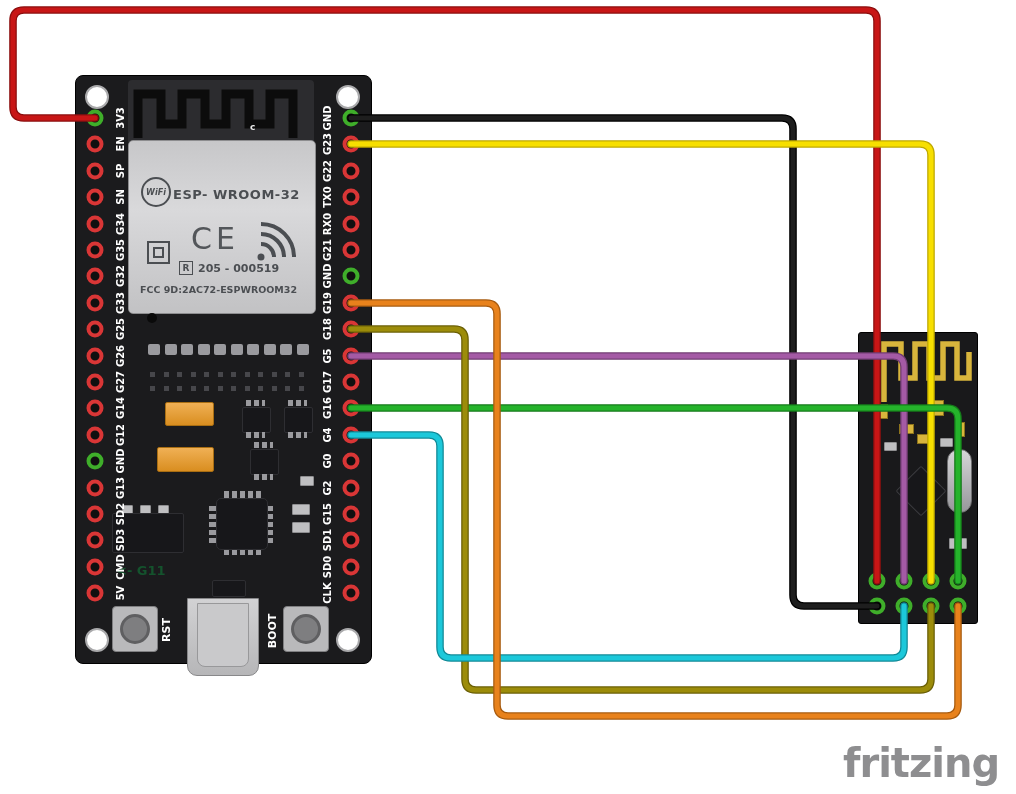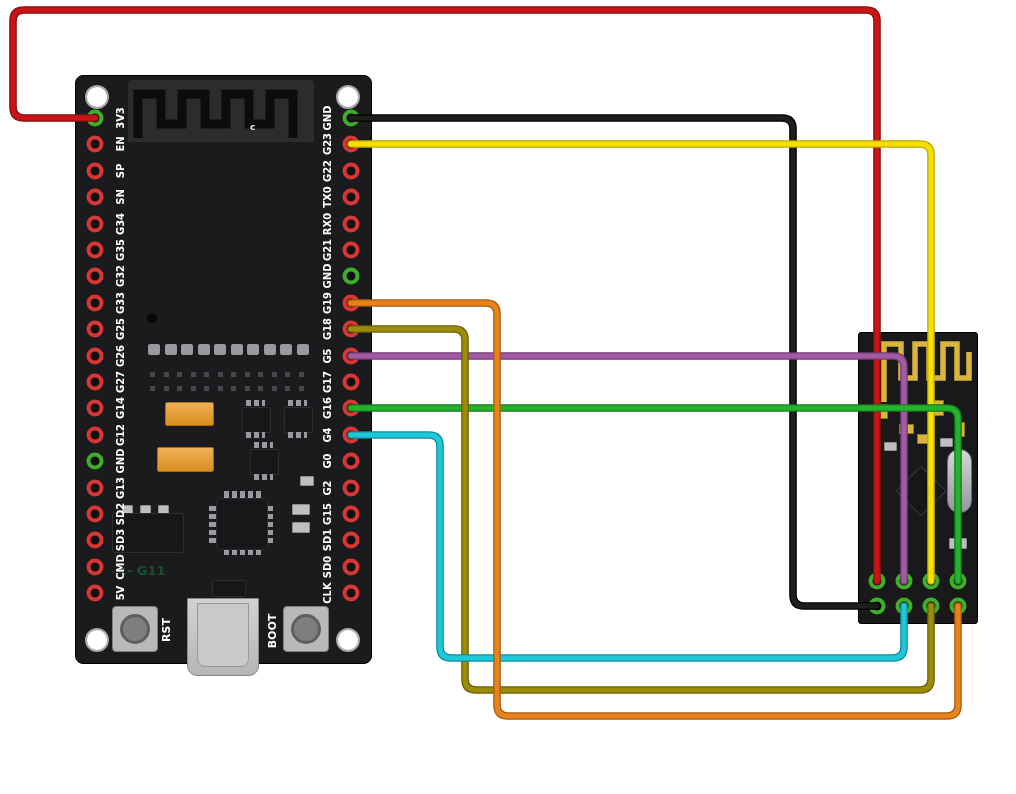--- a/index.html
+++ b/index.html
@@ -65,20 +65,39 @@
   <div class="hole" style="left:348px;top:97px;"></div>
   <div class="hole" style="left:97px;top:640px;"></div>
   <div class="hole" style="left:348px;top:640px;"></div>
 
   <div class="decor antzone" style="left:128px;top:80px;width:186px;height:62px;"></div>
   <svg class="decor" style="left:128px;top:80px;" width="186" height="62" viewBox="0 0 186 62">
     <path d="M10 58 L10 14 L33 14 L33 44 L54 44 L54 14 L77 14 L77 44 L98 44 L98 14 L121 14 L121 44 L142 44 L142 14 L165 14 L165 58" fill="none" stroke="#0c0c0c" stroke-width="9"></path>
   </svg>
   <div class="ant-c" style="left:250px;top:122px;">c</div>
 
+  <div class="decor shield" style="left:128px;top:140px;width:186px;height:172px;">
+    <div class="wifi-logo" style="left:12px;top:36px;">
+      <span>WiFi</span>
+    </div>
+    <div class="mod-name" style="left:44px;top:46px;">ESP- WROOM-32</div>
+    <div class="ce-mark" style="left:62px;top:80px;">CE</div>
+    <svg class="abs" style="left:124px;top:76px;" width="44" height="46" viewBox="0 0 44 46">
+      <circle cx="8" cy="40" r="3.5" fill="#4b4e52"></circle>
+      <path d="M8 27 A13 13 0 0 1 21 40 M8 17 A23 23 0 0 1 31 40 M8 7 A33 33 0 0 1 41 40" fill="none" stroke="#4b4e52" stroke-width="4"></path>
+    </svg>
+    <div class="insul" style="left:18px;top:100px;">
+        <div></div>
+      </div>
+    <div class="r-line" style="left:50px;top:120px;">
+      <span class="r-box">R</span>
+      <span>205 - 000519</span>
+    </div>
+    <div class="fcc-line" style="left:11px;top:143px;">FCC 9D:2AC72-ESPWROOM32</div>
+  </div>
   <div class="decor bdot" style="left:147px;top:313px;width:10px;height:10px;"></div>
 
   <div class="decor cap" style="left:165px;top:402px;width:47px;height:22px;"></div>
   <div class="decor cap" style="left:157px;top:447px;width:55px;height:23px;"></div>
 
   <div class="decor legs-h" style="left:246px;top:400px;width:19px;height:6px;"></div>
   <div class="decor dark-part" style="left:242px;top:407px;width:27px;height:24px;"></div>
   <div class="decor legs-h" style="left:246px;top:432px;width:19px;height:6px;"></div>
 
   <div class="decor legs-h" style="left:288px;top:400px;width:19px;height:6px;"></div>
@@ -283,13 +302,14 @@
       <g>
         <path d="M 351 435 L 429 435 Q 440 435 440 446 L 440 647 Q 440 658 451 658 L 893 658 Q 904 658 904 647 L 904 606" fill="none" stroke="#128b98" stroke-width="7.6" stroke-linecap="round" stroke-linejoin="round"></path>
         <path d="M 351 435 L 429 435 Q 440 435 440 446 L 440 647 Q 440 658 451 658 L 893 658 Q 904 658 904 647 L 904 606" fill="none" stroke="#1cc8da" stroke-width="5" stroke-linecap="round" stroke-linejoin="round"></path>
       </g>
       <g>
         <path d="M 351 303 L 486 303 Q 497 303 497 314 L 497 705 Q 497 716 508 716 L 947 716 Q 958 716 958 705 L 958 606" fill="none" stroke="#a85c10" stroke-width="7.6" stroke-linecap="round" stroke-linejoin="round"></path>
         <path d="M 351 303 L 486 303 Q 497 303 497 314 L 497 705 Q 497 716 508 716 L 947 716 Q 958 716 958 705 L 958 606" fill="none" stroke="#e8821c" stroke-width="5" stroke-linecap="round" stroke-linejoin="round"></path>
       </g>
     </svg>
 
+  <div class="watermark" style="left:843px;top:740px;">fritzing</div>
 </div>
 
 </body></html>

